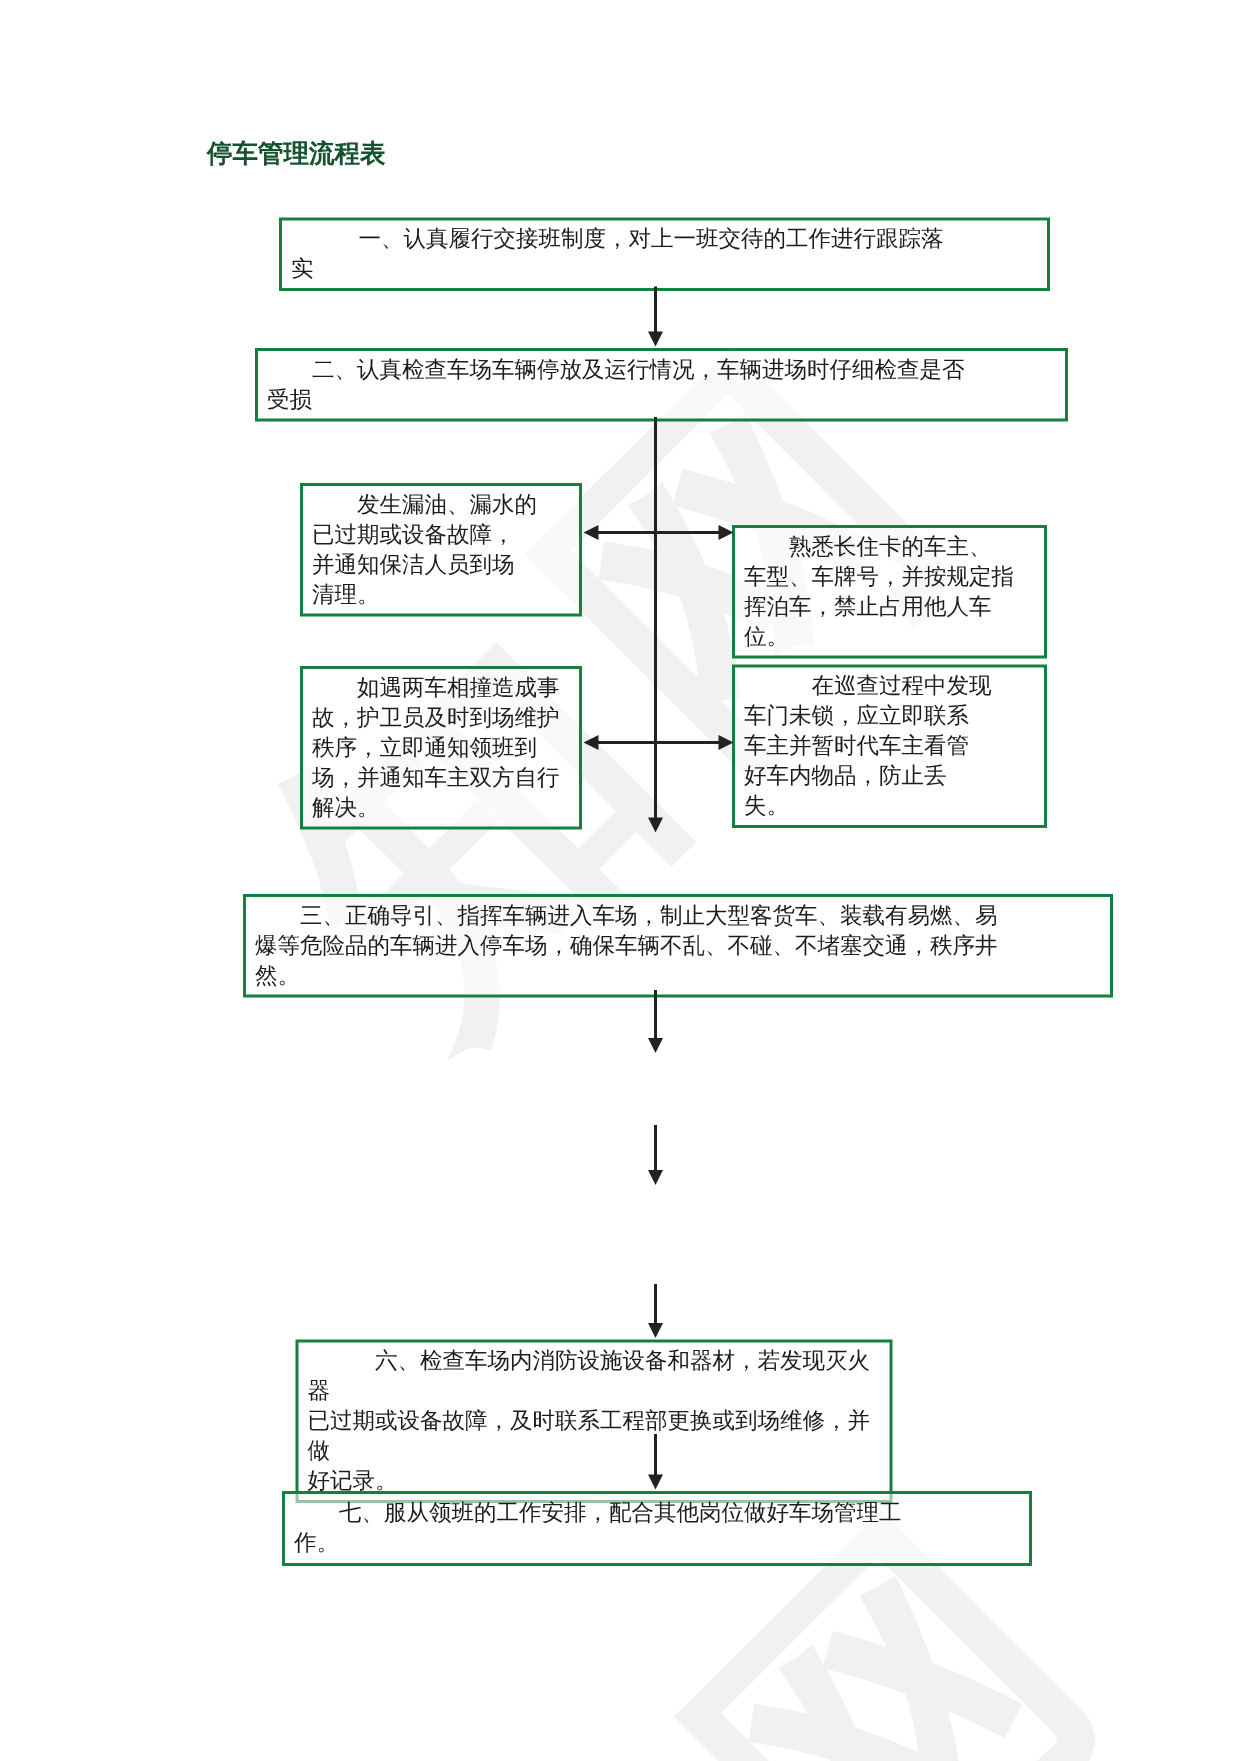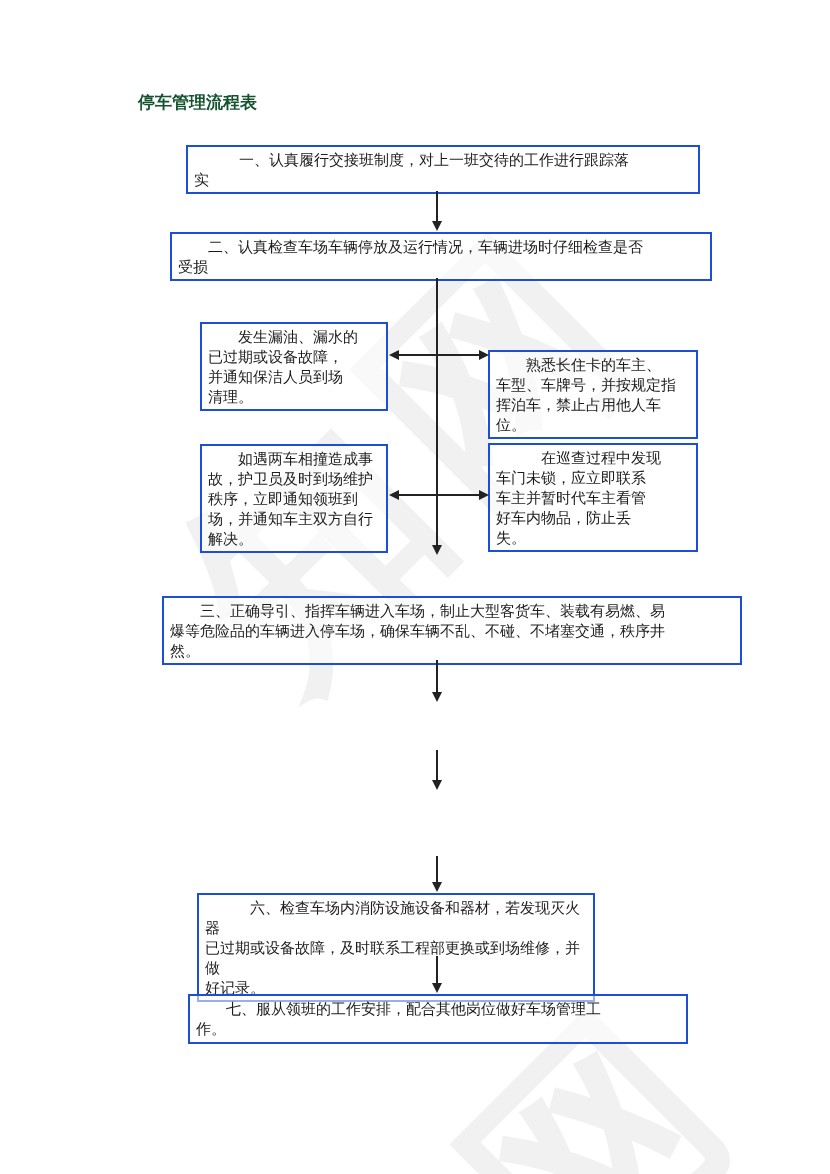--- a/index.html
+++ b/index.html
@@ -19,21 +19,21 @@
     top: 76px;
     margin: 15px;
     font-size: 17px;
     font-weight: bold;
     color: #14532d;
     white-space: pre-wrap;
   }
   .box {
     position: absolute;
     box-sizing: border-box;
-    border: 2px solid #1d4ed8;
+    border: 2px solid #15803d;
     background: rgba(255,255,255,0.55);
     font-size: 15px;
     line-height: 20px;
     padding: 3px 6px 2px 6px;
     white-space: pre-wrap;
     color: #1c1c1c;
   }
   
   .step1 { left: 186px; top: 145px; width: 514px; min-height: 46px; }
   .step2 { left: 170px; top: 232px; width: 542px; min-height: 46px; }

